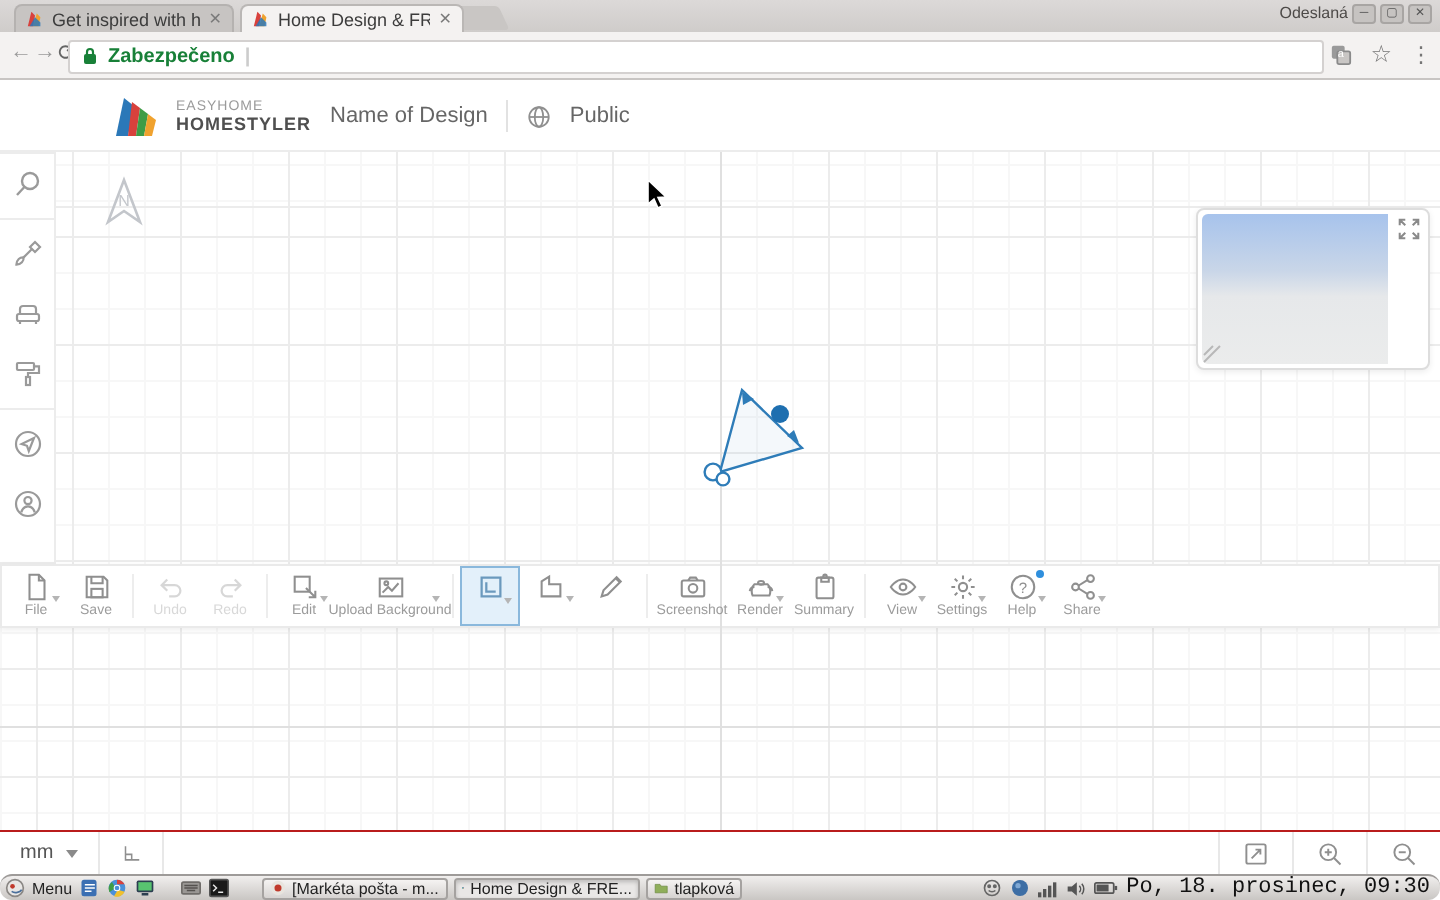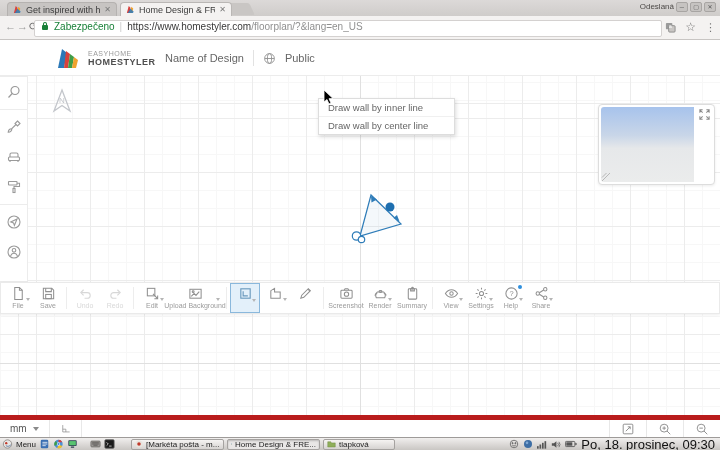--- a/index.html
+++ b/index.html
@@ -15,21 +15,21 @@
   .tab .title { white-space:nowrap; overflow:hidden; max-width:78px; }
   .tab .close { color:#7a7a7a; font-size:8px; line-height:8px; }
   .favicon { width:9px; height:9px; flex:0 0 9px; }
   .newtab { position:absolute; left:228px; top:3px; width:24px; height:12px; background:#c9c6c4; transform:skewX(25deg); border-radius:2px; }
   #wintitle { position:absolute; right:46px; top:2px; font-size:8px; color:#4d4a48; }
   .winbtn { position:absolute; top:2px; width:12px; height:10px; background:#c6c3c1; border:1px solid #a8a5a3; border-radius:2px; font-size:6px; line-height:8px; text-align:center; color:#555; }
 
   
   #btoolbar { left:0; top:16px; width:720px; height:24px; background:#f4f2f1; border-bottom:1px solid #c8c5c3; }
   .navbtn { position:absolute; top:4px; font-size:11px; color:#9b9b9b; }
-  #addressbar { position:absolute; left:34px; top:3.5px; width:628px; height:17px; background:#fff; border:1px solid #d4d1d0; border-radius:2px; display:flex; align-items:flex-start; padding:0 6px; gap:5px; font-size:10px; }
+  #addressbar { position:absolute; left:34px; top:3.5px; width:628px; height:17px; background:#fff; border:1px solid #d4d1d0; border-radius:2px; display:flex; align-items:center; padding:0 6px; gap:5px; font-size:10px;font-weight:bold; }
   .sec { color:#188038; }
   .urlsep { color:#ccc; }
   .host { color:#3a3a3a; }
   .path { color:#909090; }
   #bt-right { position:absolute; right:4px; top:4px; display:flex; gap:9px; align-items:center; color:#757575; }
 
   
   #appheader { left:0; top:40px; width:720px; height:36px; background:#fff; border-bottom:1px solid #ececec; }
   #logo { position:absolute; left:55px; top:5px; display:flex; gap:7px; align-items:center; }
   .logotext .l1 { font-size:7px; color:#9a9a9a; letter-spacing:0.5px; }
@@ -72,32 +72,32 @@
   .wd-item { padding:3px 9px; font-size:9.5px; color:#666; }
   .wd-item + .wd-item { border-top:1px solid #f0f0f0; }
 
   
   #preview { left:598px; top:28px; width:117px; height:81px; background:#fff; border:1px solid #ddd; border-radius:4px; box-shadow:0 1px 3px rgba(0,0,0,0.08); }
   #sky { position:absolute; left:2px; top:2px; width:93px; height:75px; border-radius:3px 0 0 3px; background:linear-gradient(#a7c3ec 0%, #c9d6e8 38%, #e6e8ea 55%, #ebecec 100%); }
   #pv-expand { position:absolute; right:3px; top:3px; }
   #pv-grip { position:absolute; left:2px; bottom:2px; }
 
   
-  #statusbar { left:0; top:415px; width:720px; height:22px; background:#fff; border-top:5px solid #b91c1c; display:flex; align-items:stretch; font-size:10px; color:#555; }
+  #statusbar { left:0; top:415px; width:720px; height:22px; background:#fff; border-top:1px solid #b91c1c; display:flex; align-items:stretch; font-size:10px; color:#555; }
   .sb-cell { display:flex; align-items:center; gap:6px; padding:0 10px; border-right:1px solid #e8e8e8; }
   .sb-spacer { flex:1; }
   .sb-tool { display:flex; align-items:center; padding:0 11px; border-left:1px solid #e8e8e8; }
 
   
-  #taskbar { left:0; top:437px; width:720px; height:13px; background:linear-gradient(#f1efee,#c9c6c3); border-top:1px solid #9e9b99; display:flex; align-items:center; gap:3px; padding:0 2px; font-size:8px; color:#222; }
+  #taskbar { left:0; top:437px; width:720px; height:13px; background:linear-gradient(#f1efee,#c9c6c3); border-top:1px solid #9e9b99; display:flex; align-items:center; gap:3px; padding:0 2px; font-size:8px; color:#222;border-radius:6px; }
   .tk-ico { width:11px; height:10px; flex:0 0 auto; }
   .task { display:flex; align-items:center; gap:3px; width:93px; height:11px; background:linear-gradient(#f5f3f2,#d6d3d1); border:1px solid #a5a2a0; border-radius:2px; padding:0 3px; white-space:nowrap; overflow:hidden; }
   .task.active { background:#e9e7e6; box-shadow:inset 0 1px 2px rgba(0,0,0,0.2); }
   #tray { margin-left:auto; display:flex; align-items:center; gap:4px; }
-  #clock { font-size:13px; color:#111; padding-right:3px; white-space:nowrap; }
+  #clock { font-size:11px; color:#111; padding-right:3px; white-space:nowrap;font-family:Liberation Mono, monospace; }
 </style>
 </head>
 <body>
 
 <div id="stage">
 
   <div id="titlebar" class="abs">
     <div class="tab inactive" style="left:7px; width:110px;">
       <svg class="favicon" viewBox="0 0 10 10">
           <polygon points="1,9 3,1 5,3 4,9" fill="#d8413c"></polygon>
@@ -127,21 +127,20 @@
     <span class="navbtn" style="left:5px;">←</span>
     <span class="navbtn" style="left:17px;">→</span>
     <span class="navbtn" style="left:29px; color:#666;">⟳</span>
     <div id="addressbar">
       <svg width="8" height="10" viewBox="0 0 8 10">
           <rect x="1" y="4" width="6" height="5" rx="1" fill="#188038"></rect>
           <path d="M2.5 4V3a1.5 1.5 0 0 1 3 0v1" stroke="#188038" fill="none" stroke-width="1.1"></path>
         </svg>
       <span class="sec">Zabezpečeno</span>
       <span class="urlsep">|</span>
-      <span><span class="host">https://www.homestyler.com</span><span class="path">/floorplan/?&amp;lang=en_US</span></span>
     </div>
     <div id="bt-right">
       <svg width="11" height="11" viewBox="0 0 12 12">
           <rect x="1" y="1" width="7" height="7" rx="1" fill="#9a9a9a"></rect>
           <rect x="4" y="4" width="7" height="7" rx="1" fill="#c9c6c4" stroke="#8a8a8a"></rect>
           <text x="4.2" y="7" font-size="6" fill="#fff">a</text>
         </svg>
       <span style="font-size:12px;">☆</span>
       <span style="font-size:11px; letter-spacing:0;">⋮</span>
     </div>
@@ -366,24 +365,20 @@
             <circle cx="12" cy="3.5" r="1.8"></circle>
             <circle cx="4" cy="8" r="1.8"></circle>
             <circle cx="12" cy="12.5" r="1.8"></circle>
             <path d="M5.7 7.2l4.6-2.9M5.7 8.8l4.6 2.9"></path>
           </svg>
         <span class="lbl">Share</span>
           <span class="tb-caret"></span>
       </div>
     </div>
 
-    <div id="walldrop" class="abs">
-      <div class="wd-item">Draw wall by inner line</div>
-      <div class="wd-item">Draw wall by center line</div>
-    </div>
 
     <svg class="abs" style="left:323px; top:14px; z-index:9;" width="11" height="15" viewBox="0 0 11 15">
       <polygon points="1,0 1,12 4,9.5 6,14 8,13 6,8.7 10,8.5" fill="#000" stroke="#fff" stroke-width="0.8"></polygon>
     </svg>
 
     <div id="preview" class="abs">
       <div id="sky"></div>
       <svg id="pv-expand" width="13" height="13" viewBox="0 0 14 14" fill="none" stroke="#8a8a8a" stroke-width="1.1">
         <path d="M2 5V2h3M12 5V2H9M2 9v3h3M12 9v3H9M2 2l3 3M12 2L9 5M2 12l3-3M12 12L9 9"></path>
       </svg>
@@ -471,21 +466,21 @@
     <div class="task active">
       <svg width="8" height="8" viewBox="0 0 12 12">
           <circle cx="6" cy="6" r="5" fill="#4a90d9"></circle>
           <path d="M6 1a5 5 0 0 1 4.5 2.8H6z" fill="#d8413c"></path>
           <path d="M1.4 8.5A5 5 0 0 1 3 2.4L5 6z" fill="#3f9c46"></path>
           <path d="M10.6 8.3A5 5 0 0 1 4.2 10.9L6.5 7z" fill="#f0c02e"></path>
           <circle cx="6" cy="6" r="1.8" fill="#fff"></circle>
         </svg>
       <span>Home Design &amp; FRE...</span>
     </div>
-    <div class="task" style="width:72px;">
+    <div class="task" style="width:48px;">
       <svg width="9" height="8" viewBox="0 0 12 10">
           <path d="M1 2h4l1 1.5h5V9H1z" fill="#8fae5a" stroke="#6d8a40" stroke-width="0.6"></path>
         </svg>
       <span>tlapková</span>
     </div>
     <div id="tray">
       <svg width="10" height="10" viewBox="0 0 12 12" fill="none" stroke="#666" stroke-width="1">
           <circle cx="6" cy="6" r="4.5"></circle>
           <circle cx="4.3" cy="5" r="0.7" fill="#666"></circle>
           <circle cx="7.7" cy="5" r="0.7" fill="#666"></circle>

